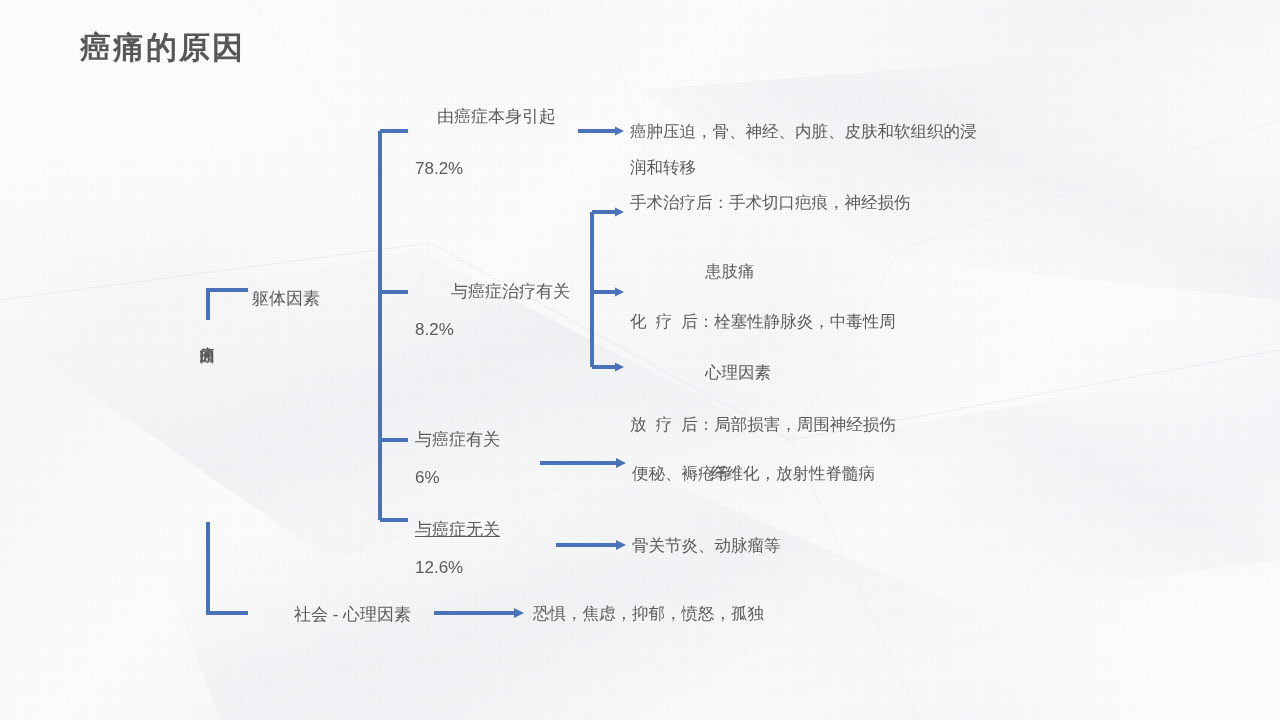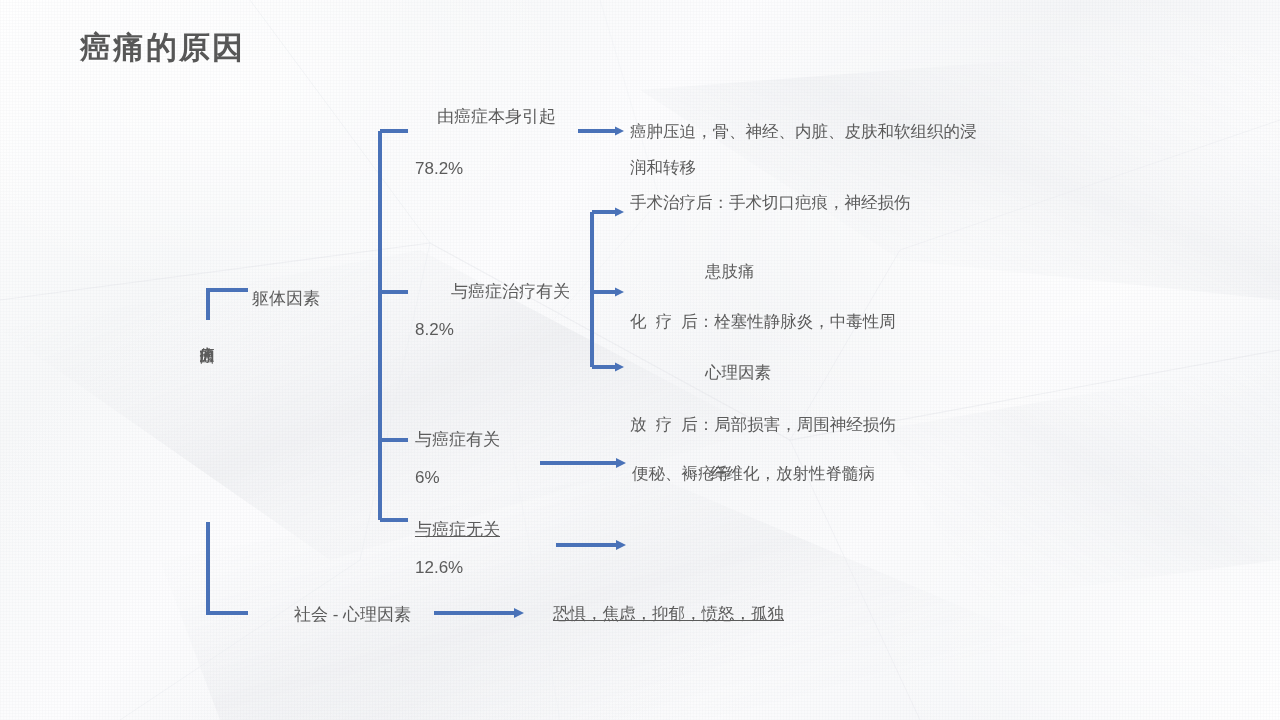--- a/index.html
+++ b/index.html
@@ -155,16 +155,17 @@
   <div class="node leaf" style="left:705px;top:253px;">患肢痛</div>
 
   <div class="node leaf" style="left:630px;top:303px;">化  疗  后：栓塞性静脉炎，中毒性周</div>
   <div class="node leaf" style="left:705px;top:354px;">心理因素</div>
 
   <div class="node leaf" style="left:630px;top:406px;">放  疗  后：局部损害，周围神经损伤</div>
   <div class="node leaf" style="left:710px;top:455px;">纤维化，放射性脊髓病</div>
 
   <div class="node leaf" style="left:632px;top:455px;">便秘、褥疮等</div>
 
+  <div class="node leaf" style="left:632px;top:527px;">骨关节炎、动脉瘤等</div>
 
-  <div class="node leaf" style="left:553px;top:595px;text-decoration:underline;">恐惧，焦虑，抑郁，愤怒，孤独</div>
+  <div class="node leaf" style="left:533px;top:595px;">恐惧，焦虑，抑郁，愤怒，孤独</div>
 
 </div>
 
 </body></html>

